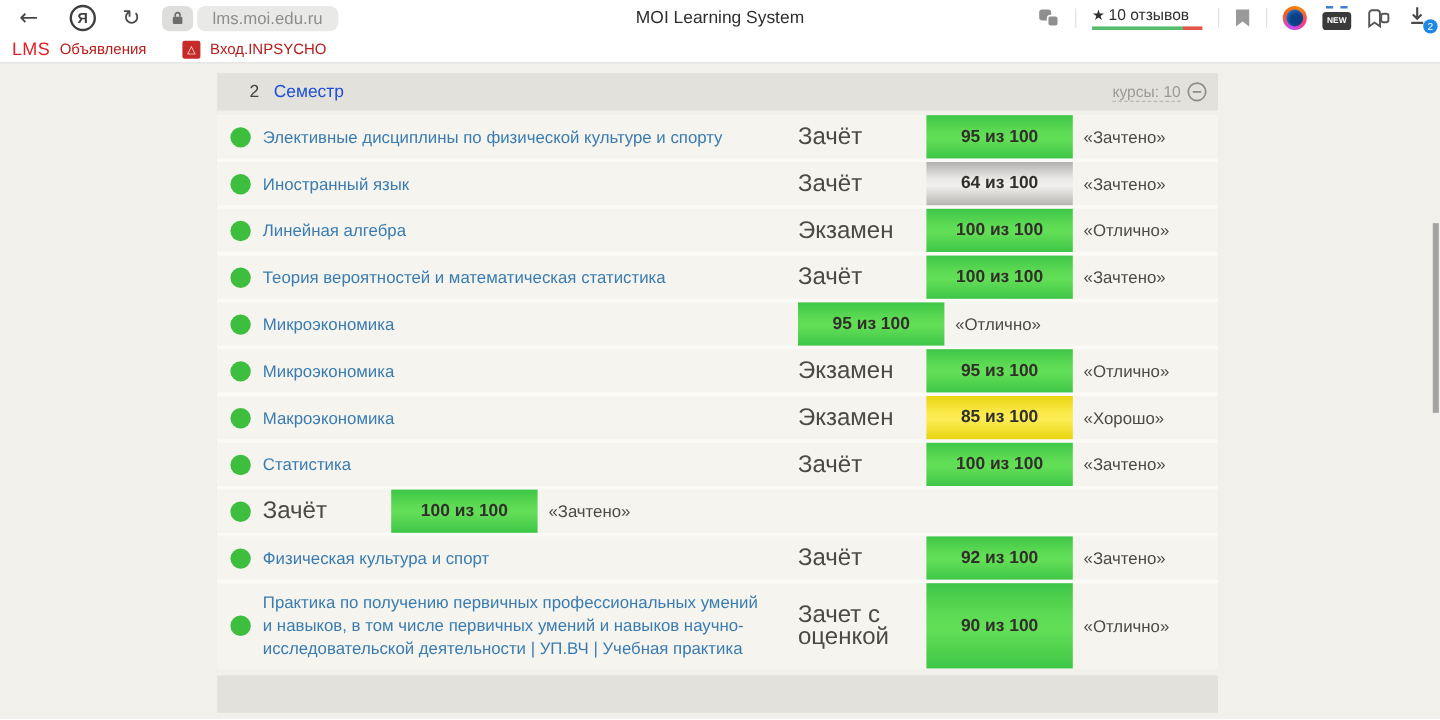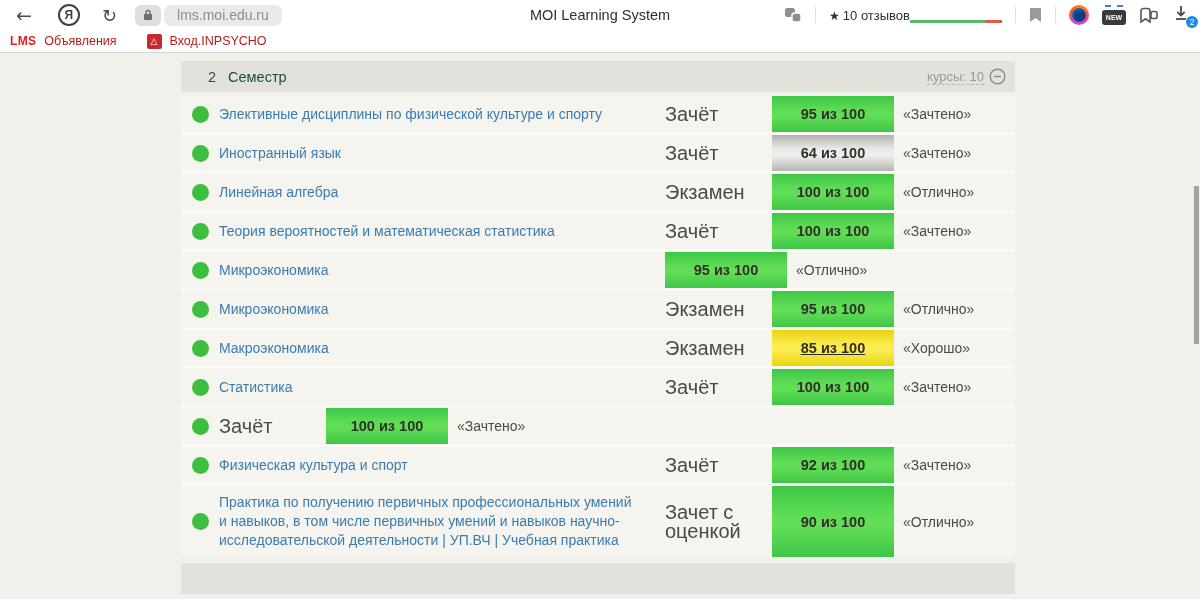--- a/index.html
+++ b/index.html
@@ -15,21 +15,21 @@
   .refresh-btn { margin-left:22px; font-size:18px; font-family:"DejaVu Sans",sans-serif; }
   .addr { margin-left:18px; display:flex; gap:3px; }
   .lock-box { width:26px; height:21px; background:#dededd; border-radius:6px; display:flex;
               align-items:center; justify-content:center; }
   .url-pill { height:21px; background:#e9e9e8; border-radius:7px; padding:0 13px; display:flex;
               align-items:center; font-size:14px; color:#8d8d8d; }
   .page-title { position:absolute; left:50%; transform:translateX(-50%); top:7px;
                 font-size:14.5px; color:#2e2e2e; }
   .tb-right { position:absolute; right:6px; top:0; height:30px; display:flex; align-items:center; gap:13px; }
   .vsep { width:1px; height:16px; background:#e0e0e0; }
-  .reviews { display:flex; flex-direction:row; align-items:flex-end; cursor:pointer; }
+  .reviews { display:flex; flex-direction:column; align-items:flex-start; cursor:pointer; }
   .reviews-text { font-size:13px; color:#2f2f2f; white-space:nowrap; }
   .star { font-size:12px; margin-right:3px; color:#2f2f2f; }
   .rating-bar { margin-top:2px; width:92px; height:3px;
                 background:linear-gradient(90deg,#56bd70 0 82%,#e4574d 82% 100%); }
   .ext-circle { width:20px; height:20px; border-radius:50%; position:relative; cursor:pointer;
       background:conic-gradient(from 20deg,#ff8a00,#ff3d6e,#c04cff,#ff5722,#ff8a00); }
   .ext-circle::after { content:""; position:absolute; inset:3px; border-radius:50%;
       background:radial-gradient(circle at 60% 60%, #0a3f86 0 38%, #2a8de8 100%); }
   .new-icon { position:relative; width:24px; height:15px; background:#3a3a3a; border-radius:3px;
       color:#fff; font-size:7px; font-weight:bold; display:flex; align-items:center;
@@ -38,50 +38,50 @@
       border-top:2px dashed #3f7fd6; }
   .dl-wrap { position:relative; width:22px; height:22px; cursor:pointer; }
   .dl-badge { position:absolute; right:-4px; bottom:-2px; width:12px; height:12px; border-radius:50%;
       background:#1e88e5; color:#fff; font-size:8.5px; display:flex; align-items:center;
       justify-content:center; }
 
   .bookmarks { height:23px; background:#fff; border-bottom:1px solid #d6d6d4; display:flex;
                align-items:center; padding-left:10px; gap:30px; }
   .bm-item { display:flex; align-items:center; gap:8px; cursor:pointer; }
   .bm-label { font-size:12.5px; color:#b91c1c; }
-  .lms-logo { color:#e31e24; font-weight:bold; font-size:12px; letter-spacing:.3px; }
+  .lms-logo { color:#e31e24; font-weight:normal; font-size:15px; letter-spacing:.3px; }
   .inpsycho-fav { width:15px; height:15px; background:#c62b29; border-radius:2px; display:flex;
       align-items:center; justify-content:center; color:#fff; font-size:9px; }
 
   
   .content { position:relative; height:546px; background:#f1f0ea; }
   .table-wrap { position:absolute; left:181px; top:8px; width:834px; }
 
   .sem-header { height:31px; background:#e2e1dc; display:flex; align-items:center;
                 padding:0 9px 0 27px; }
   .sem-num { font-size:14.5px; color:#44433e; margin-right:12px; }
-  .sem-title { font-size:14.5px; color:#14532d; }
+  .sem-title { font-size:14.5px; color:#1d4ed8; }
   .courses-link { margin-left:auto; font-size:13px; color:#9b9a94; cursor:pointer;
       border-bottom:1px dashed #b9b8b2; line-height:15px; }
   .circle-btn { margin-left:5px; cursor:pointer; display:flex; align-items:center; }
 
   .rows { display:flex; flex-direction:column; gap:3px; margin-top:4px; background:#fbfaf6; }
   .course-row { display:flex; align-items:stretch; background:#f5f4ee; min-height:36px; }
   .cell { display:flex; align-items:center; }
   .cell-dot { width:38px; flex:none; justify-content:center; }
   .dot { width:17px; height:17px; border-radius:50%; background:#3ebe3e; }
   .cell-name { width:446px; flex:none; padding:7px 30px 7px 0; }
   .course-link { font-size:14px; line-height:19px; color:#3a7cb1; cursor:pointer; }
   .cell-control { width:107px; flex:none; padding:6px 6px 6px 0; font-size:20px; line-height:19px;
                   color:#4b4a45; }
   .cell-score { width:122px; flex:none; justify-content:center; font-size:14.5px; font-weight:600;
                 color:#312f2a; }
   .badge-green { background:linear-gradient(180deg,#3ec647 0%,#5edb54 38%,#63de57 55%,#3ec647 100%); }
   .badge-gray  { background:linear-gradient(180deg,#b2b1af 0%,#e9e8e6 38%,#f1f0ee 55%,#cfcecb 82%,#b5b4b2 100%); }
-  .badge-yellow{ background:linear-gradient(180deg,#e8d40f 0%,#fbe94a 38%,#fdec55 55%,#e8d40f 100%);text-decoration:underline; }
+  .badge-yellow{ background:linear-gradient(180deg,#e8d40f 0%,#fbe94a 38%,#fdec55 55%,#e8d40f 100%); }
   .cell-grade { flex:1; padding-left:9px; font-size:14px; color:#4b4a45; }
 
   .sem-header.next { margin-top:6px; }
 
   .scroll-thumb { position:absolute; right:1px; top:186px; width:5px; height:158px; background:#a3a3a3; }
 </style>
 </head>
 <body>
 
 <div class="toolbar">

